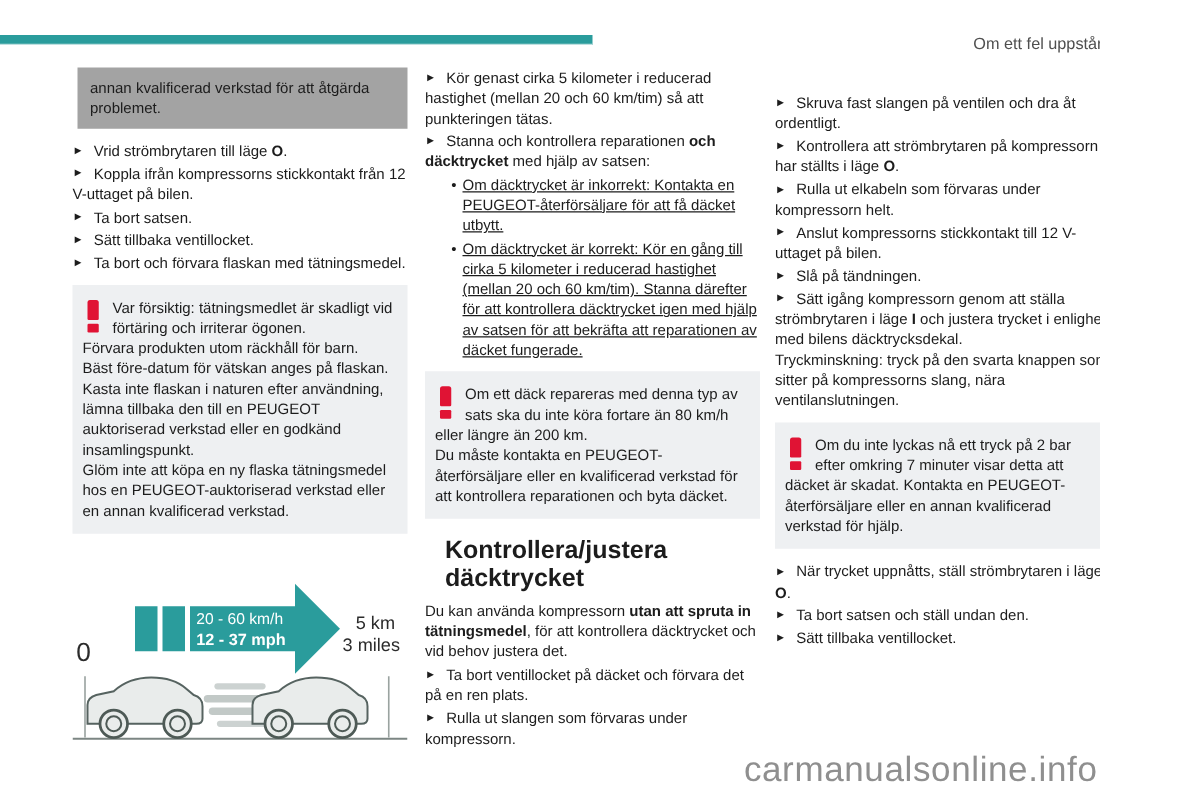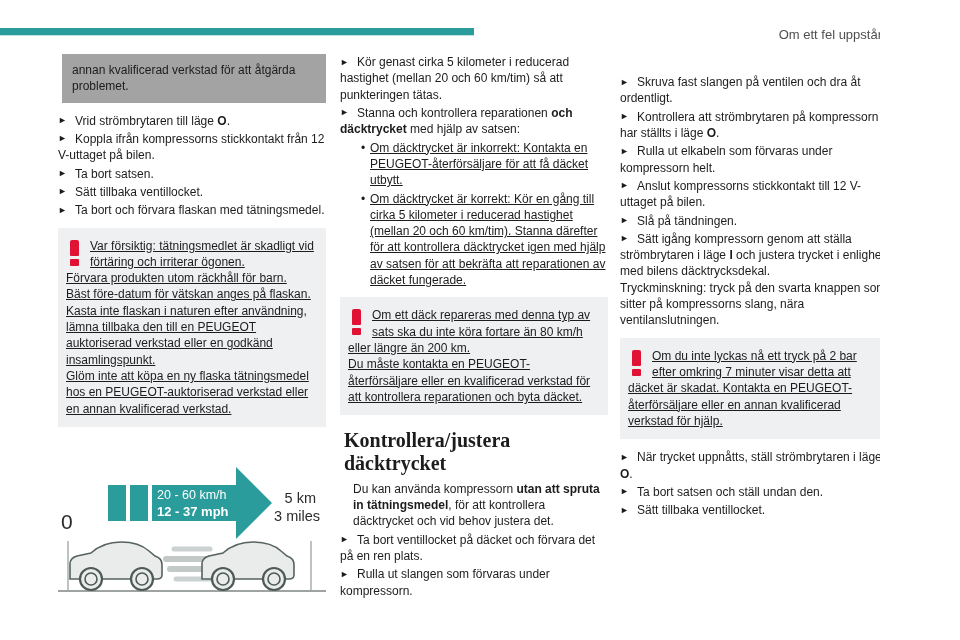--- a/index.html
+++ b/index.html
@@ -14,35 +14,35 @@
     background:#2a9c9c; border-bottom:1px solid #bfe0e0; }
   .header-title { position:absolute; left:620px; top:26px; width:262px;
     text-align:right; font-size:13px; color:#4f4f4f; }
   .chapter-num { position:absolute; left:897px; top:38px; font-size:52px;
     font-weight:bold; color:#2a9c9c; line-height:1; }
 
   .col { position:absolute; top:54px; width:268px; }
   .col-1 { left:58px; } .col-2 { left:340px; } .col-3 { left:620px;margin-top:20px; }
 
   .gray-box { background:#a3a3a3; padding:8px 10px; margin:0 0 10px 4px; }
-  .warn { background:#eef0f2; padding:10px 10px 10px 8px; margin:9px 0 10px 0; overflow:hidden;text-decoration:underline; }
+  .warn { background:#eef0f2; padding:10px 10px 10px 8px; margin:9px 0 10px 0; overflow:hidden; }
   .warn p { margin:0; }
   .warn-icon { float:left; width:9px; height:27px; margin:2px 11px 0 4px; }
   .warn-icon .bar { width:9px; height:16px; background:#e01334; border-radius:2px 2px 1px 1px; }
   .warn-icon .dot { width:9px; height:7px; background:#e01334; border-radius:1px; margin-top:3px; }
 
   .step { margin:0 0 2px 0; }
   .bul { display:inline-block; width:17px; font-size:9px; vertical-align:1.5px; color:#1c1c1c; }
   .pre-line { white-space:pre-line; }
   .sub { margin:0 0 2px 0; padding-left:30px; text-indent:-9px;text-decoration:underline; }
   .sub .dot { display:inline-block; width:9px; text-indent:0; }
   b { font-weight:bold; }
 
-  .h2 { font-size:20px; font-weight:bold; line-height:1.16; margin:14px 0 5px 4px;font-family:Liberation Serif, serif; }
-  .intro { margin:0 0 2px 13px; }
+  .h2 { font-size:20px; font-weight:bold; line-height:1.16; margin:14px 0 5px 16px; }
+  .intro { margin:0 0 2px 0; }
 
   .figure { margin-top:4px; }
 
   .watermark { position:absolute; right:2px; bottom:5px; font-size:28px;
     color:#8f8f8f; letter-spacing:0.5px; z-index:1; }
   .page-num { position:absolute; left:916px; top:616px; font-size:13px;
     color:#3c3c3c; z-index:2; }
 </style>
 </head>
 <body>
@@ -156,15 +156,16 @@
           <span class="dot" style="display:block"></span>
         </span>
       <p>Om du inte lyckas nå ett tryck på 2 bar efter omkring 7 minuter visar detta att däcket är skadat. Kontakta en PEUGEOT-återförsäljare eller en annan kvalificerad verkstad för hjälp.</p>
     </div>
 
     <p class="step"><span class="bul">►</span><span>När trycket uppnåtts, ställ strömbrytaren i läge </span><b>O</b><span>.</span></p>
     <p class="step"><span class="bul">►</span><span>Ta bort satsen och ställ undan den.</span></p>
     <p class="step"><span class="bul">►</span><span>Sätt tillbaka ventillocket.</span></p>
   </div>
 
+  <div class="watermark">carmanualsonline.info</div>
   <div class="page-num">171</div>
 
 </div>
 
 </body></html>

